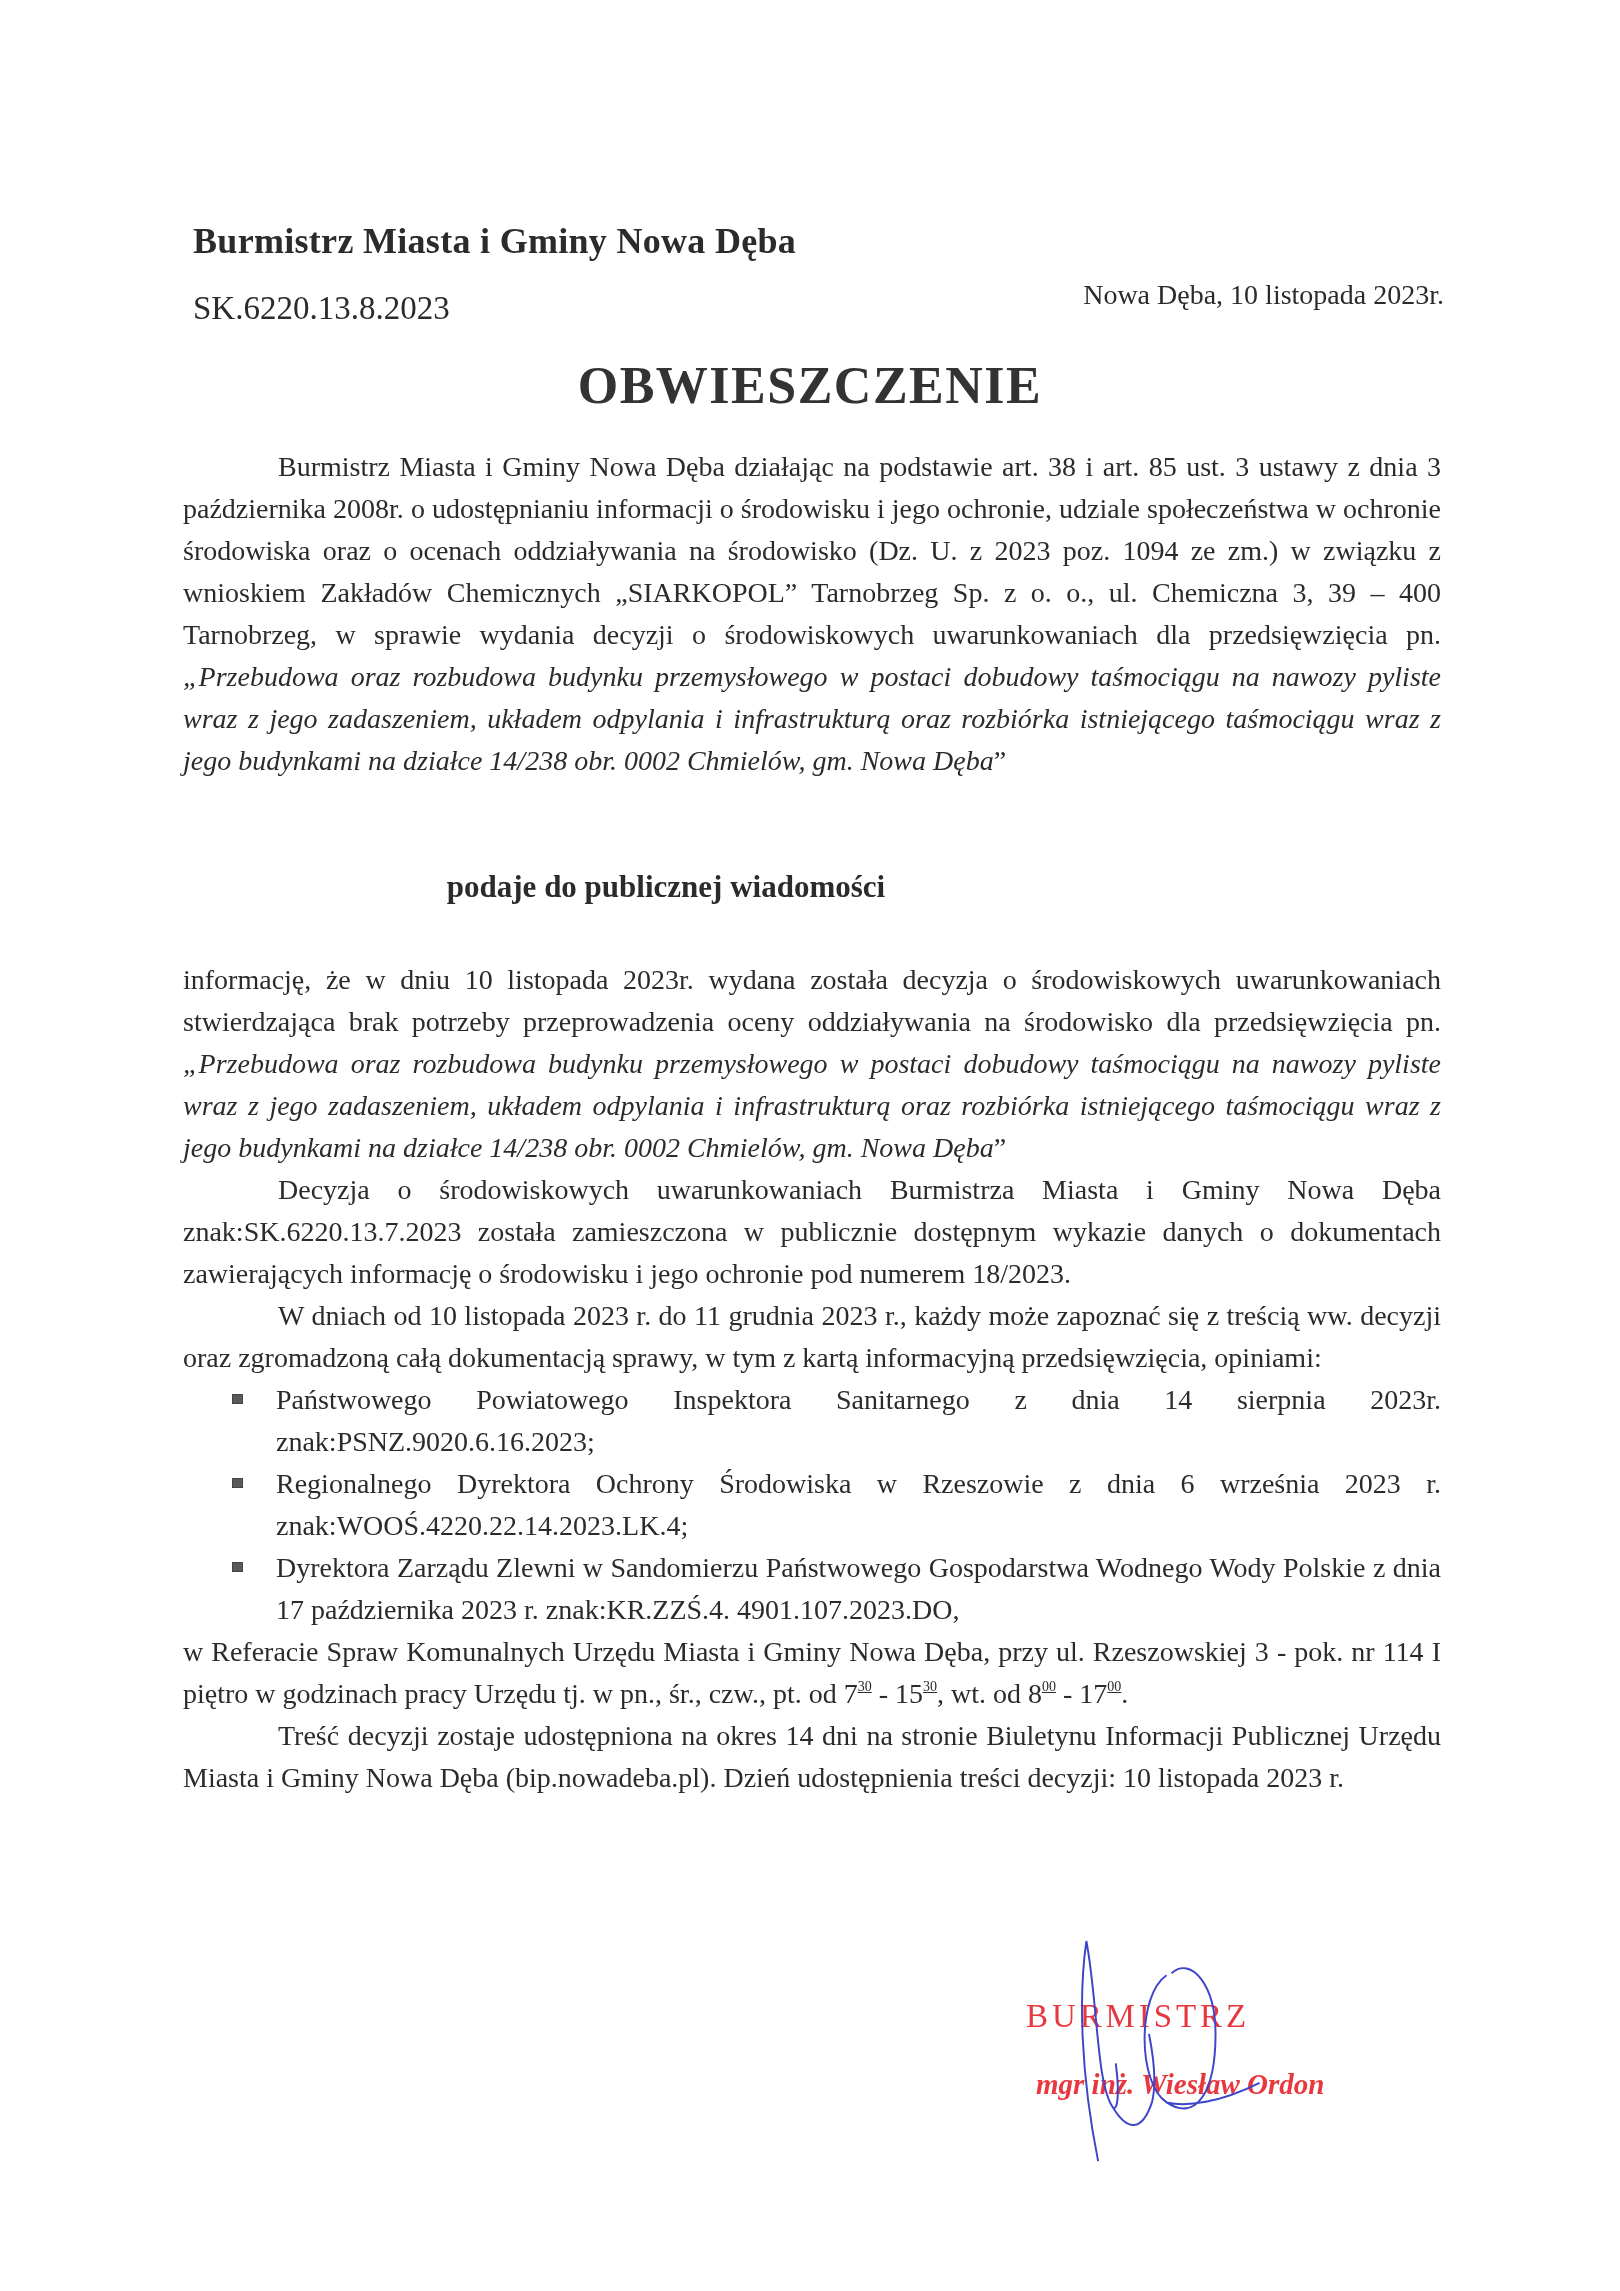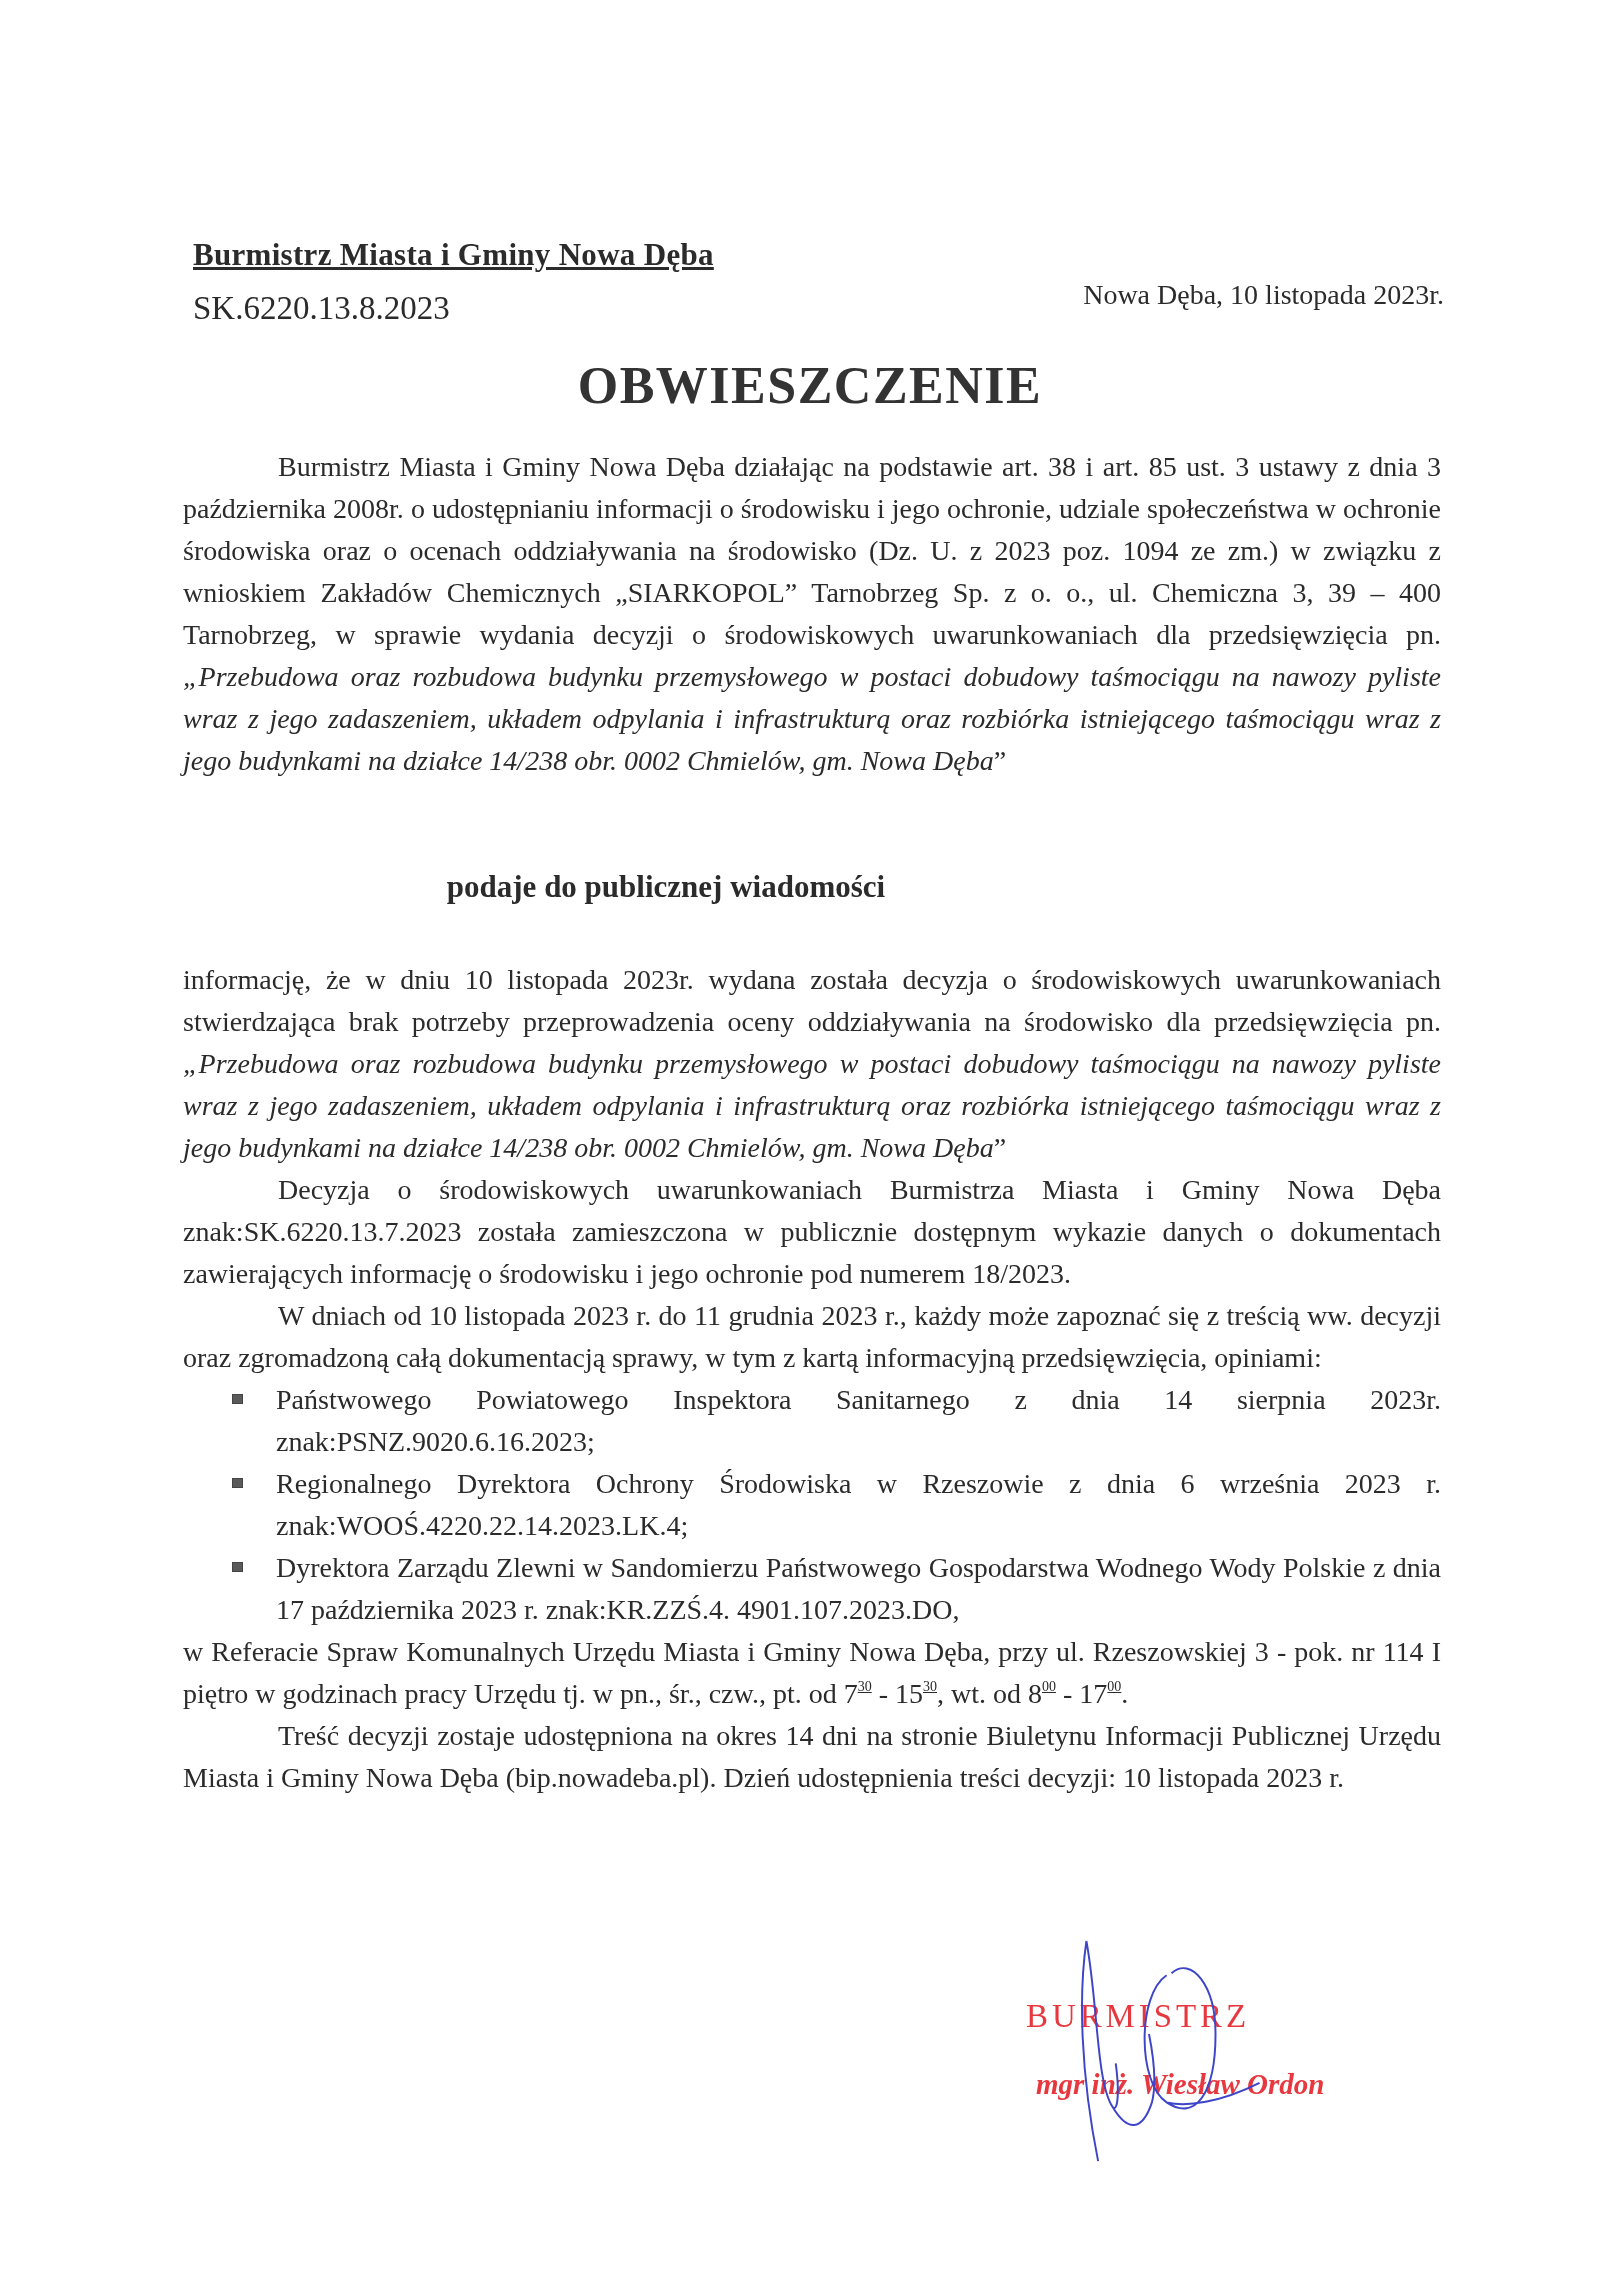--- a/index.html
+++ b/index.html
@@ -3,22 +3,22 @@
 <meta charset="utf-8">
 <style>
   html, body { margin: 0; padding: 0; background: #ffffff; }
   body { width: 1620px; height: 2292px; position: relative; overflow: hidden; }
   .page {
     position: absolute; left: 0; top: 0; width: 1620px; height: 2292px;
     font-family: "Liberation Serif", "DejaVu Serif", serif;
     color: #2b2b2b;
   }
   .hdr-authority {
-    position: absolute; left: 193px; top: 237px;
-    font-size: 31px; font-weight: bold; letter-spacing: 0.3px; text-decoration: underline;
+    position: absolute; left: 193px; top: 220px;
+    font-size: 36px; font-weight: bold; letter-spacing: 0.3px;
   }
   .hdr-ref {
     position: absolute; left: 193px; top: 290px;
     font-size: 33px;
   }
   .hdr-date {
     position: absolute; right: 176px; top: 279px;
     font-size: 28px;
   }
   .title {

